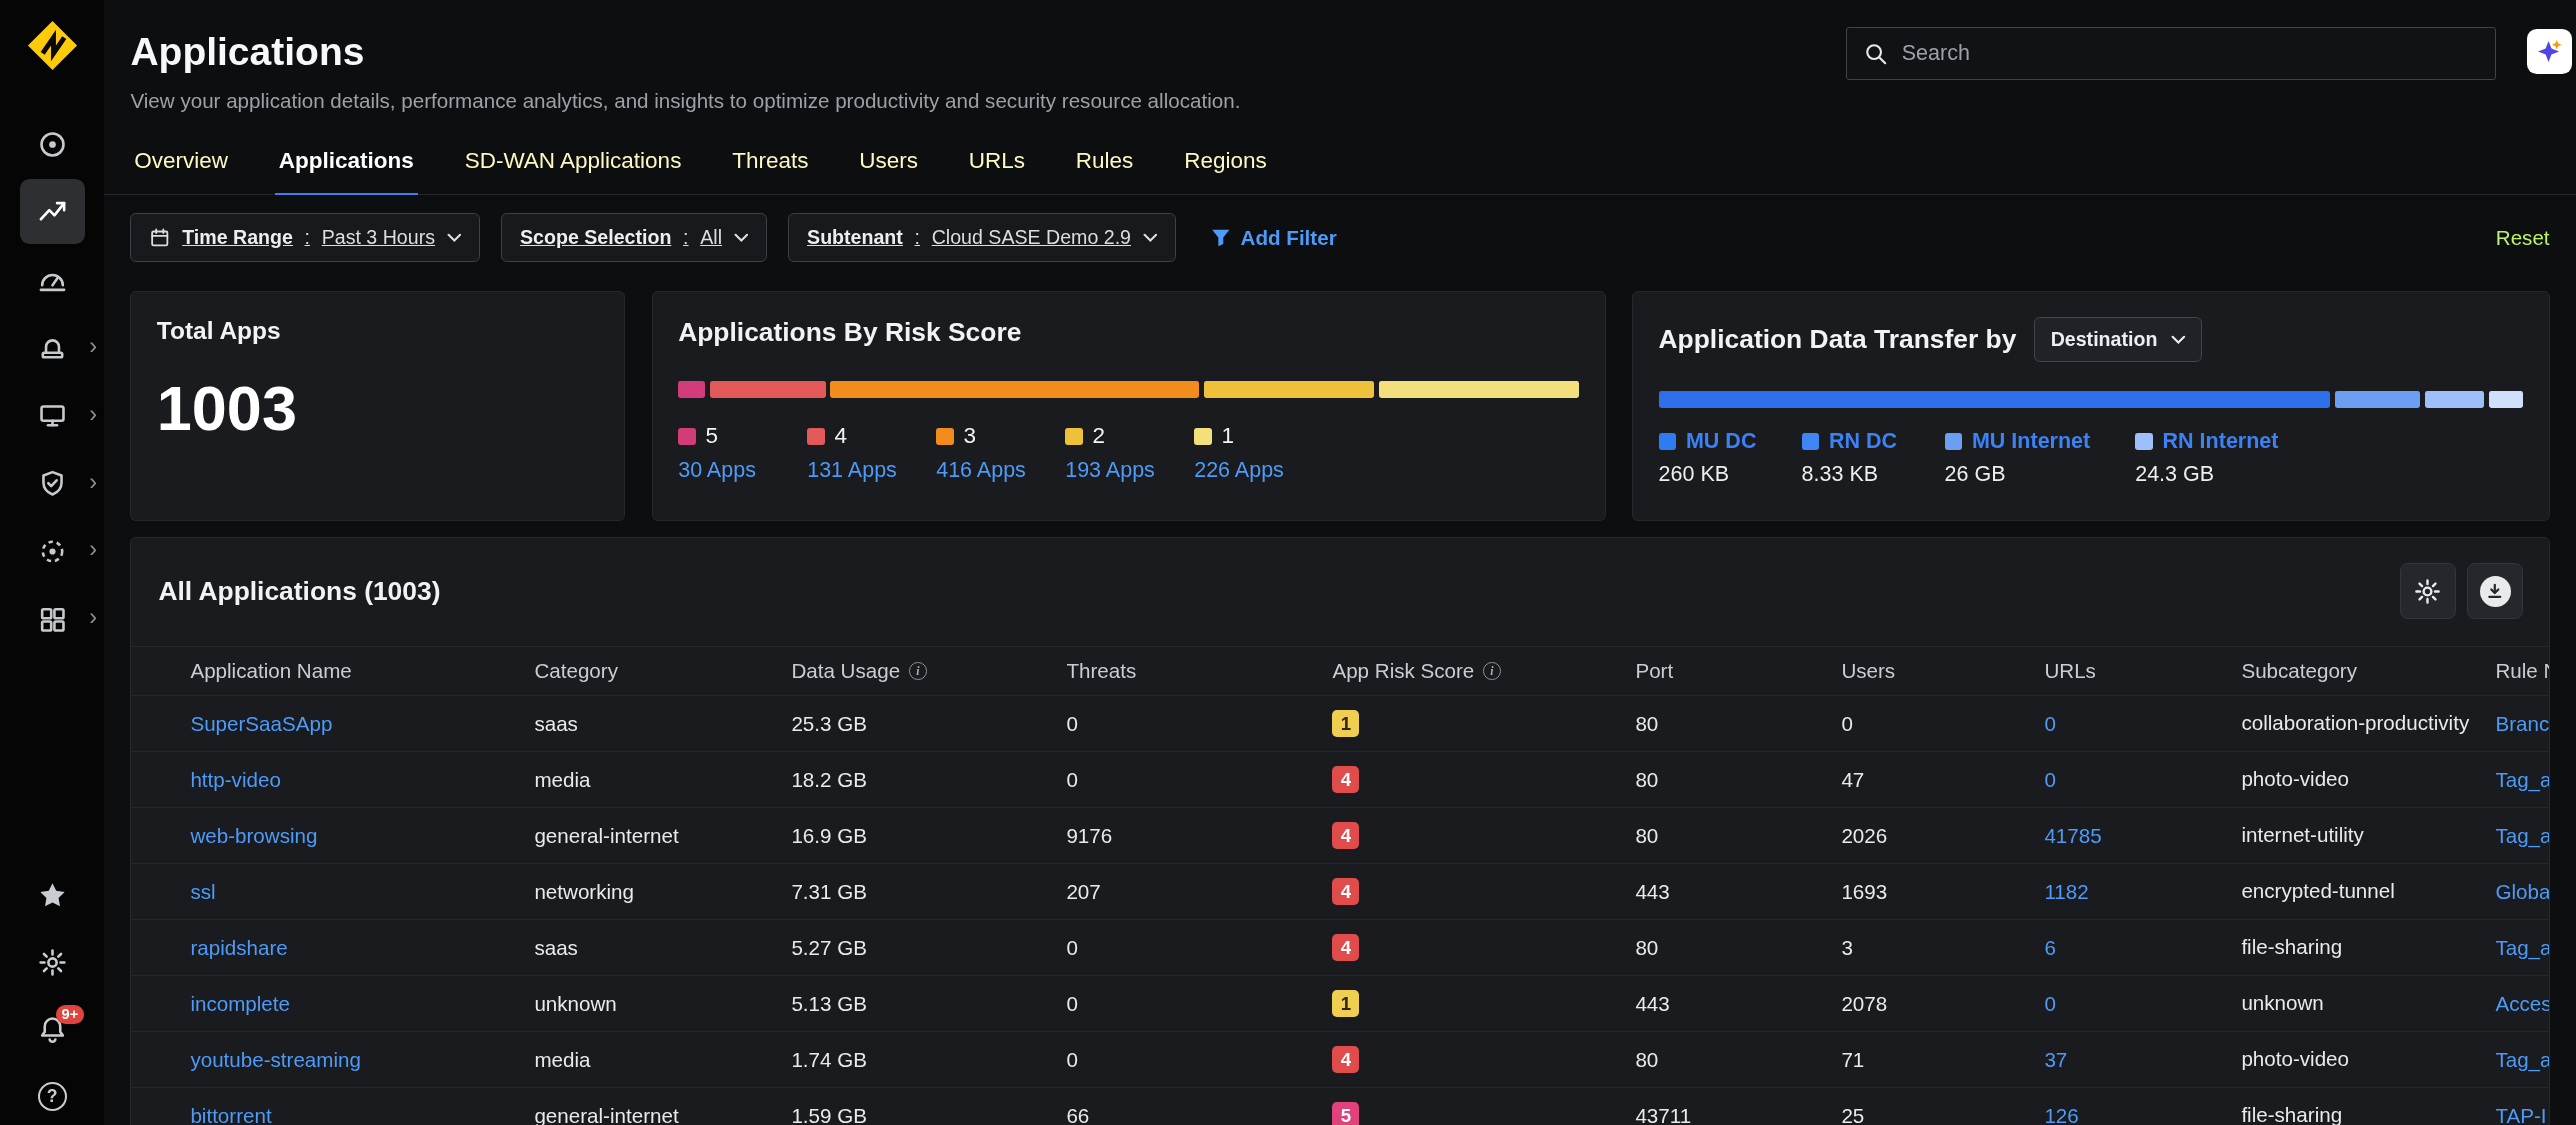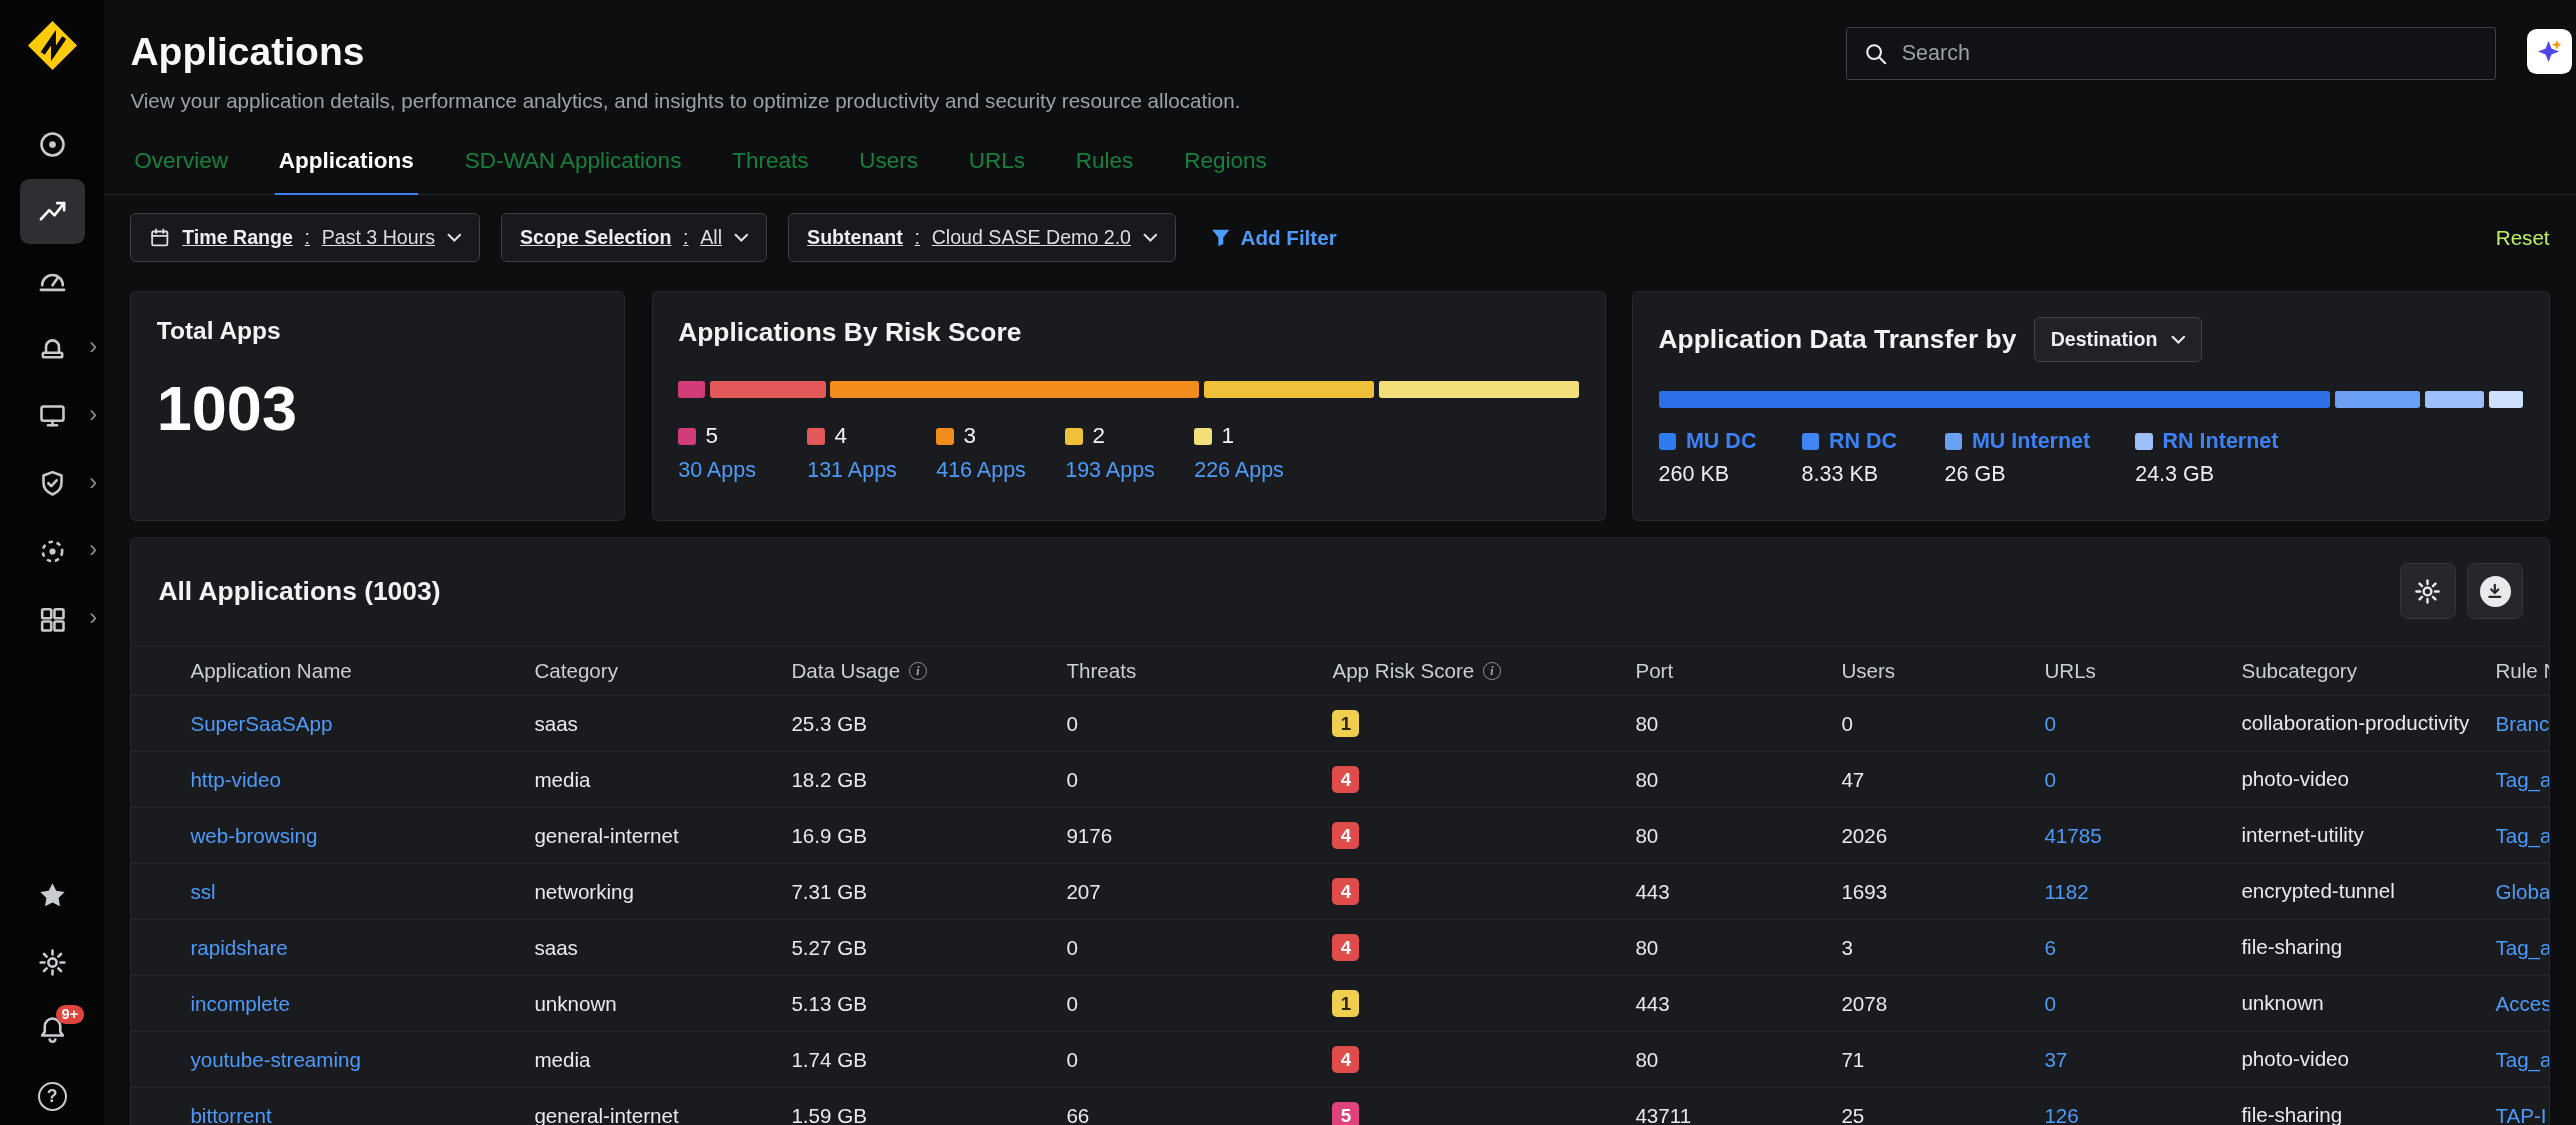--- a/index.html
+++ b/index.html
@@ -39,21 +39,21 @@
             border:1px solid #3f434a; border-radius:3px; background:#101216;
             display:flex; align-items:center; gap:13.7px; padding:0 15.7px; }
   .search input { flex:1; background:transparent; border:none; outline:none;
                   color:#e7e9eb; font-size:21.5px; font-family:"Liberation Sans", sans-serif; }
   .search input::placeholder { color:#9ba1a8; }
   .copilot { position:absolute; top:29px; right:3.9px; width:45px; height:45px; background:#ffffff;
              border-radius:9.8px; display:flex; align-items:center; justify-content:center; cursor:pointer; }
 
   
   .tabs { margin-top:27px; padding:0 26.4px; display:flex; gap:43px; border-bottom:1px solid #26282d; }
-  .tab { font-size:22.5px; color:#15803d; padding:7.8px 3.9px 19.6px 3.9px; cursor:pointer;
+  .tab { font-size:22.5px; color:#fef9c3; padding:7.8px 3.9px 19.6px 3.9px; cursor:pointer;
          border-bottom:2.9px solid transparent; margin-bottom:-1px; white-space:nowrap; }
   .tab.active { color:#ffffff; font-weight:700; border-bottom-color:#3f7ef0; }
 
   
   .filterbar { margin:17.6px 26.4px 0 26.4px; display:flex; align-items:center; gap:21.5px; position:relative; height:49px; }
   .fbtn { height:49px; display:inline-flex; align-items:center; gap:11.7px; padding:0 17.6px;
           background:#17191d; border:1px solid #3d4046; border-radius:5.9px; font-size:19.6px;
           color:#dcdee1; cursor:pointer; white-space:nowrap;text-decoration:underline; }
   .fbtn b { color:#eceef0; font-weight:700; }
   .fbtn .sep { color:#dcdee1; }
@@ -292,21 +292,21 @@
         <span>All</span>
       <span>
         <svg width="14.7" height="9.8" viewBox="0 0 14 9" fill="none" stroke="#dcdee1" stroke-width="2" stroke-linecap="round">
             <path d="M1.5 1.5 L7 7 L12.5 1.5"></path>
           </svg>
       </span>
     </div>
     <div class="fbtn">
       <b>Subtenant</b>
         <span class="sep">:</span>
-        <span>Cloud SASE Demo 2.0</span>
+        <span>Cloud SASE Demo 2.9</span>
       <span>
         <svg width="14.7" height="9.8" viewBox="0 0 14 9" fill="none" stroke="#dcdee1" stroke-width="2" stroke-linecap="round">
             <path d="M1.5 1.5 L7 7 L12.5 1.5"></path>
           </svg>
       </span>
     </div>
     <div class="addfilter">
       <span>
         <svg width="19.6" height="19.6" viewBox="0 0 16 16" fill="#4d9bf8">
             <path d="M1 1.5 H15 L10 7.8 V13 L6 15 V7.8 Z"></path>

